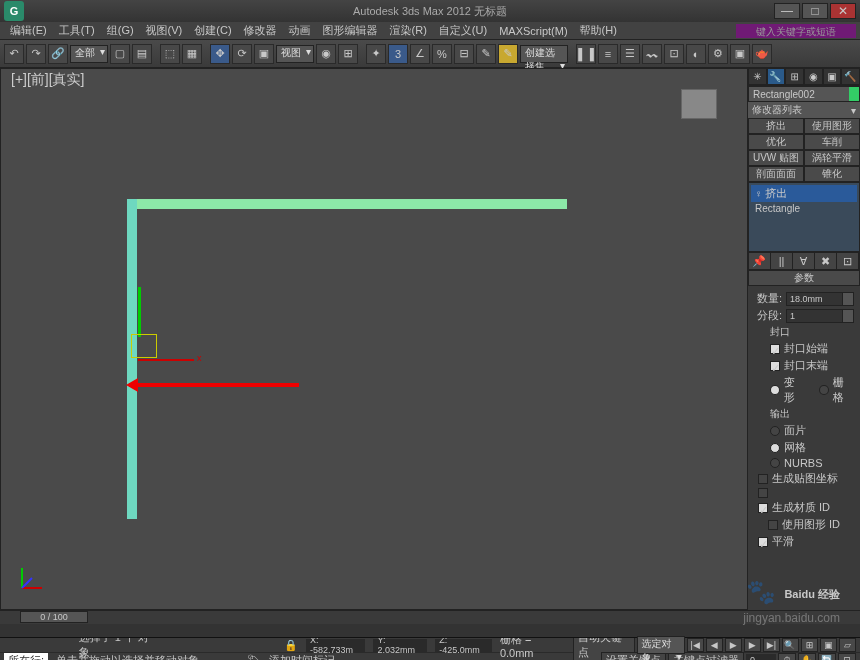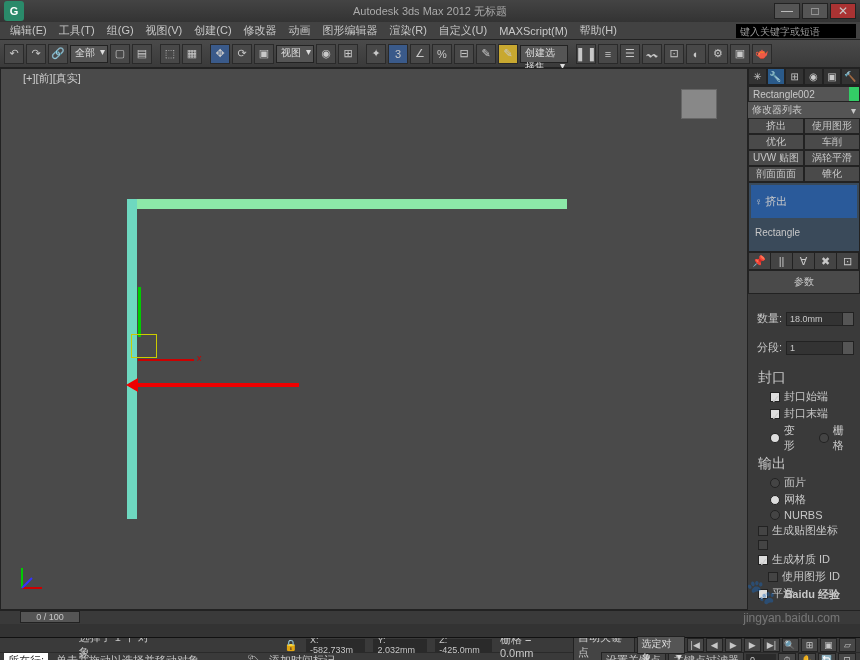--- a/index.html
+++ b/index.html
@@ -5,31 +5,31 @@
 *{margin:0;padding:0;box-sizing:border-box;font-family:"Microsoft YaHei",SimSun,sans-serif;font-size:11px;color:#c8c8c8;user-select:none}
 body{width:860px;height:660px;background:#3a3a3a;overflow:hidden;position:relative}
 .titlebar{height:22px;background:linear-gradient(#444,#333);display:flex;align-items:center;position:relative}
 .app-icon{width:20px;height:20px;background:#2a8a6a;border-radius:3px;margin:0 4px;display:flex;align-items:center;justify-content:center;color:#fff;font-weight:bold}
 .title-text{position:absolute;left:50%;transform:translateX(-50%);color:#aaa}
 .win-ctrls{position:absolute;right:4px;display:flex;gap:2px}
 .win-btn{width:26px;height:16px;background:#555;border:1px solid #222;display:flex;align-items:center;justify-content:center;font-size:12px;cursor:pointer}
 .win-btn.close{background:#a33}
 .menubar{height:18px;background:#424242;display:flex;align-items:center;padding:0 4px;border-bottom:1px solid #222}
 .menu-item{padding:0 6px;cursor:pointer;font-size:11px}
-.search-box{background:#000000;color:#999;padding:1px 4px;width:120px;margin-left:auto;height:14px;font-size:10px}
+.search-box{background:#701a75;color:#999;padding:1px 20px;width:120px;margin-left:auto;height:14px;font-size:10px}
 .toolbar{height:28px;background:linear-gradient(#4a4a4a,#3a3a3a);display:flex;align-items:center;padding:0 4px;gap:2px;border-bottom:1px solid #222}
 .tbtn{width:20px;height:20px;background:#484848;border:1px solid #2a2a2a;display:flex;align-items:center;justify-content:center;cursor:pointer;font-size:11px}
 .tbtn.active{background:#3a5a8a}
 .tbtn.yellow{background:#c8a830}
 .tsep{width:4px}
 .tdropdown{height:18px;background:#555;border:1px solid #222;padding:0 12px 0 4px;font-size:10px;color:#ddd;position:relative}
 .tdropdown:after{content:"▾";position:absolute;right:2px}
 .main{display:flex;height:542px}
 .viewport{flex:1;background:#4a4a4a;position:relative;border:1px solid #222}
-.vp-label{position:absolute;top:2px;left:22px;font-size:11px;color:#ccc}
+.vp-label{position:absolute;top:2px;left:10px;font-size:14px;color:#ccc}
 .vp-cube{position:absolute;top:20px;right:30px;width:36px;height:30px;background:#888;border:1px solid #666}
 .shape-h{position:absolute;top:130px;left:126px;width:440px;height:10px;background:#8ce8a8}
 .shape-v{position:absolute;top:130px;left:126px;width:10px;height:320px;background:#6ed8c0}
 .gizmo-box{position:absolute;top:265px;left:130px;width:26px;height:24px;border:1px solid #cc0}
 .gizmo-y{position:absolute;top:218px;left:137px;width:3px;height:50px;background:#0c0}
 .gizmo-x{position:absolute;top:290px;left:137px;width:56px;height:2px;background:#c00}
 .gizmo-xlbl{position:absolute;top:284px;left:196px;font-size:9px;color:#c00}
 .arrow{position:absolute;top:314px;left:128px;width:170px;height:4px;background:#e00}
 .arrow:before{content:"";position:absolute;left:-10px;top:-5px;border:7px solid transparent;border-right:12px solid #e00}
 .axis-widget{position:absolute;bottom:16px;left:16px;width:30px;height:30px}
@@ -37,38 +37,38 @@
 .cmd-tabs{height:18px;display:flex;background:#333;border-bottom:1px solid #222}
 .cmd-tab{flex:1;display:flex;align-items:center;justify-content:center;border:1px solid #222;cursor:pointer;font-size:10px}
 .cmd-tab.active{background:#2a5a8a}
 .obj-name{height:16px;background:#555;border:1px solid #222;padding:0 4px;font-size:10px;display:flex;align-items:center;position:relative}
 .obj-name:after{content:"";position:absolute;right:0;top:0;width:10px;height:100%;background:#3c6}
 .mod-list-hdr{height:16px;background:#555;padding:0 4px;font-size:10px;display:flex;align-items:center;position:relative}
 .mod-list-hdr:after{content:"▾";position:absolute;right:4px}
 .mod-btns{display:flex;flex-wrap:wrap}
 .mod-btn{width:50%;height:16px;background:#4a4a4a;border:1px solid #222;font-size:10px;display:flex;align-items:center;justify-content:center;cursor:pointer}
 .mod-stack{height:70px;background:#3a4a5a;border:1px solid #222;padding:2px}
-.mod-item{font-size:10px;padding:9px 4px}
+.mod-item{font-size:10px;padding:1px 4px}
 .mod-item.sel{background:#2a5a9a}
 .mod-tools{height:18px;display:flex;background:#444;border:1px solid #222}
 .mod-tool{flex:1;display:flex;align-items:center;justify-content:center;font-size:11px;border-right:1px solid #222;cursor:pointer}
-.rollout-hdr{height:24px;background:#4a4a4a;text-align:left;font-size:10px;border:1px solid #222;display:flex;align-items:center;justify-content:center}
+.rollout-hdr{height:16px;background:#4a4a4a;text-align:left;font-size:10px;border:1px solid #222;display:flex;align-items:center;justify-content:center}
 .rollout{padding:3px 6px;font-size:10px}
-.param-row{display:flex;align-items:center;margin:14px 0;gap:4px}
+.param-row{display:flex;align-items:center;margin:2px 0;gap:4px}
 .param-lbl{width:28px;text-align:right}
 .spinner{flex:1;height:14px;background:#333;border:1px solid #222;padding:0 3px;display:flex;align-items:center;position:relative;font-size:9px}
 .spinner:after{content:"";position:absolute;right:0;top:0;width:10px;height:100%;background:#555;border-left:1px solid #222}
 .chk-row{display:flex;align-items:center;gap:4px;margin:2px 0;padding-left:16px}
 .chk{width:10px;height:10px;background:#ddd;border:1px solid #222}
 .rad-row{display:flex;align-items:center;gap:4px;margin:2px 0;padding-left:16px}
 .rad{width:10px;height:10px;border-radius:50%;background:#444;border:1px solid #222}
 .rad.on{background:#ddd}
-.sec-lbl{font-size:14px;margin:2px 4px}
+.sec-lbl{font-size:10px;margin:2px 16px}
 .timeline{height:14px;background:#3a3a3a;position:relative;border-top:1px solid #222}
-.time-slider{position:absolute;left:20px;top:0;width:60px;height:12px;background:#555;border:1px solid #222;text-align:center;font-size:9px}
+.time-slider{position:absolute;left:20px;top:0;width:68px;height:12px;background:#555;border:1px solid #222;text-align:center;font-size:9px}
 .trackbar{height:14px;background:#333;border-bottom:1px solid #111;position:relative}
 .statusbar{height:42px;background:#3a3a3a;display:flex;flex-direction:column}
 .status-row{height:15px;display:flex;align-items:center;padding:0 4px;gap:8px;font-size:10px;border-bottom:1px solid #2a2a2a}
 .coord{background:#2a2a2a;padding:0 4px;height:13px;display:flex;align-items:center;font-size:9px}
 .status-right{margin-left:auto;display:flex;gap:2px;align-items:center}
 .nav-btn{width:18px;height:14px;background:#484848;border:1px solid #222;cursor:pointer;display:flex;align-items:center;justify-content:center;font-size:9px}
 .watermark{position:absolute;right:20px;bottom:50px;font-size:28px;color:rgba(255,255,255,0.4);font-weight:bold;display:flex;align-items:center;gap:6px}
 .watermark-url{position:absolute;right:20px;bottom:35px;font-size:12px;color:rgba(255,255,255,0.3)}
 .paw{width:32px;height:32px;position:relative}
 .paw:before{content:"🐾";font-size:24px;color:rgba(255,255,255,0.4)}

